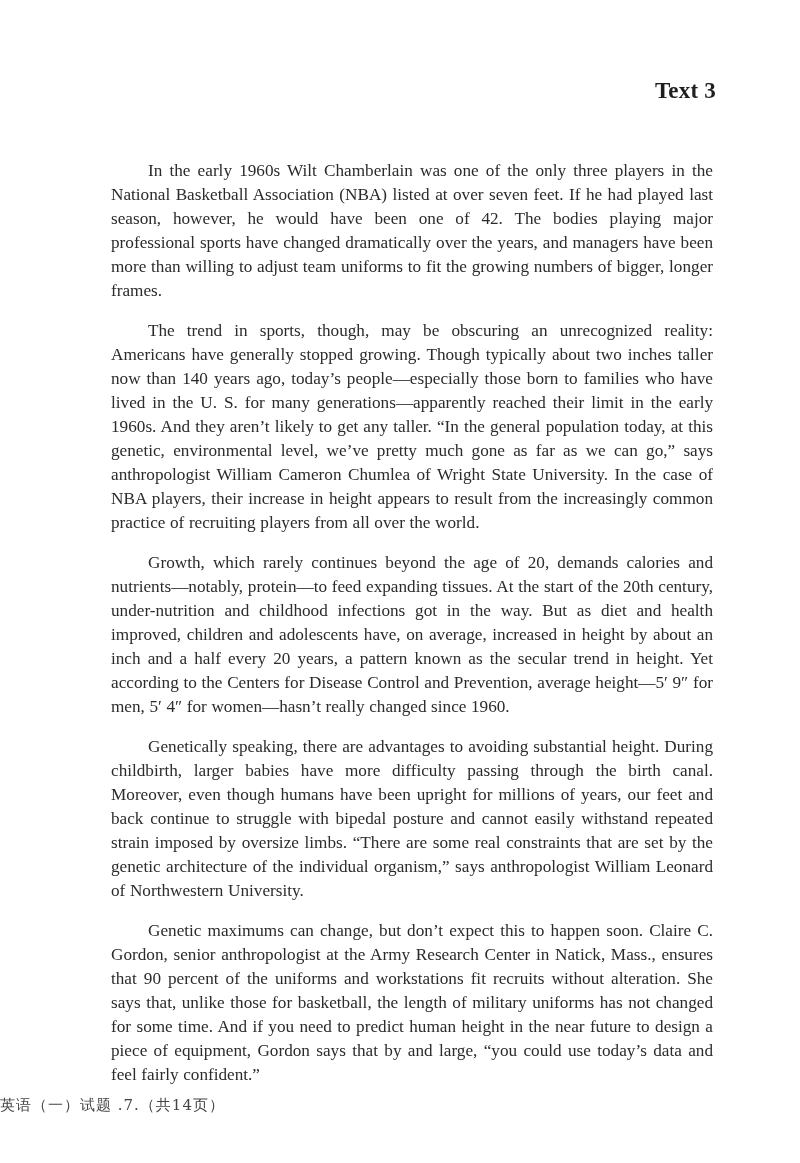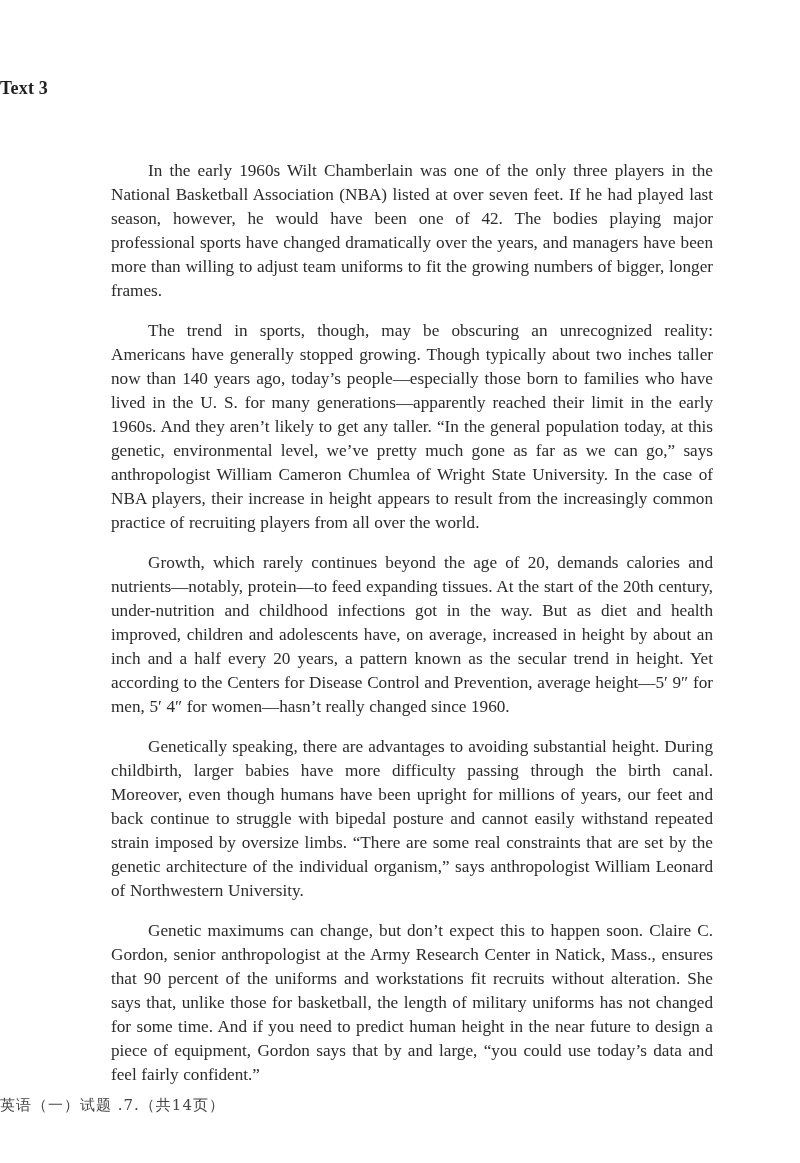--- a/index.html
+++ b/index.html
@@ -13,23 +13,23 @@
     position: relative;
     overflow: hidden;
     font-family: "Liberation Serif", "DejaVu Serif", serif;
     color: #2b2b2b;
   }
   .page-title {
     position: absolute;
     top: 78px;
     left: 0;
     width: 716px;
-    text-align: left;
+    text-align: right;
     font-weight: bold;
-    font-size: 18px;
+    font-size: 23px;
     color: #1f1f1f;
     letter-spacing: 0.2px;
   }
   .article {
     position: absolute;
     top: 143px;
     left: 95px;
     width: 634px;
   }
   .article p {

